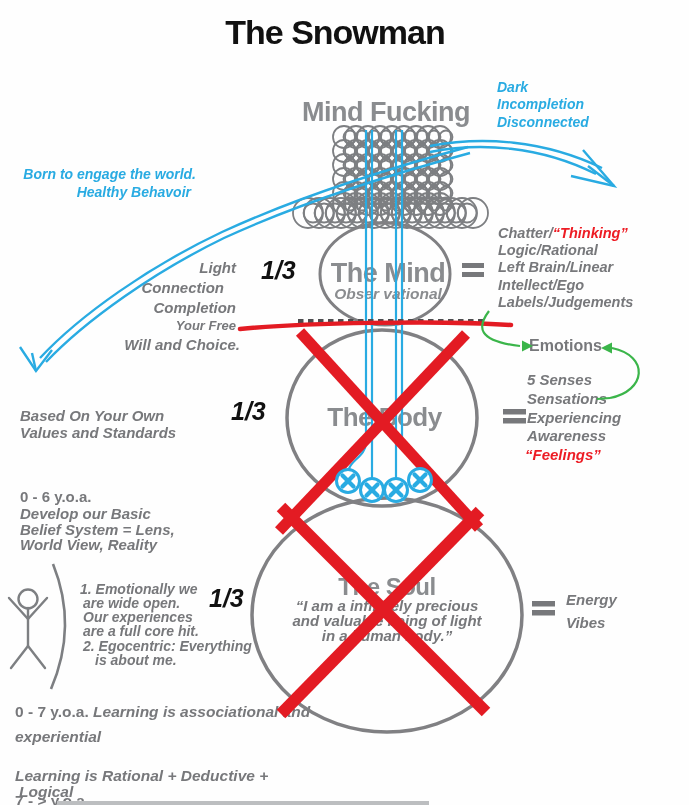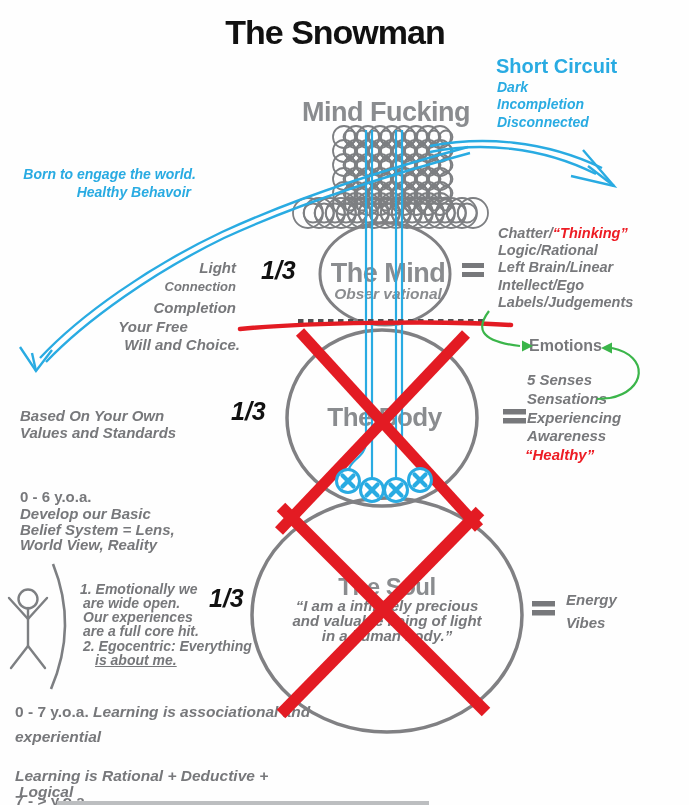--- a/index.html
+++ b/index.html
@@ -17,32 +17,31 @@
 </style>
 </head>
 <body>
 
 <div class="page">
 
   <div class="t black center" style="left:160px;top:13px;width:350px;font-size:34px;font-weight:800;letter-spacing:-1px;">The Snowman</div>
 
   <div class="t grayhead center" style="left:302px;top:97px;width:168px;font-size:27px;letter-spacing:-0.5px;">Mind Fucking</div>
 
-  <div class="t cyan" style="left:496px;top:55px;font-size:20px;">Short Circuit</div>
   <div class="t cyan italic" style="left:497px;top:79px;font-size:14px;">Dark</div>
   <div class="t cyan italic" style="left:497px;top:96px;font-size:14px;">Incompletion</div>
   <div class="t cyan italic" style="left:497px;top:114px;font-size:14px;">Disconnected</div>
 
   <div class="t cyan italic rightal" style="left:0;top:166px;width:196px;font-size:14px;">Born to engage the world.</div>
   <div class="t cyan italic rightal" style="left:0;top:184px;width:191px;font-size:14px;">Healthy Behavoir</div>
 
   <div class="t italic rightal" style="left:36px;top:259px;width:200px;font-size:15px;">Light</div>
-  <div class="t italic rightal" style="left:36px;top:279px;width:200px;font-size:13px;">Connection</div>
+  <div class="t italic rightal" style="left:24px;top:279px;width:200px;font-size:15px;">Connection</div>
   <div class="t italic rightal" style="left:36px;top:299px;width:200px;font-size:15px;">Completion</div>
-  <div class="t italic rightal" style="left:53px;top:318px;width:200px;font-size:15px;text-align:center;">Your Free</div>
+  <div class="t italic rightal" style="left:36px;top:318px;width:200px;font-size:13px;">Your Free</div>
   <div class="t italic rightal" style="left:36px;top:336px;width:204px;font-size:15px;">Will and Choice.</div>
 
   <div class="t black italic" style="left:261px;top:256px;font-size:25px;font-weight:800;">1/3</div>
   <div class="t black italic" style="left:231px;top:397px;font-size:25px;font-weight:800;">1/3</div>
   <div class="t black italic" style="left:209px;top:584px;font-size:25px;font-weight:800;">1/3</div>
 
   <div class="t grayhead center" style="left:318px;top:258px;width:140px;font-size:27px;letter-spacing:-0.5px;">The Mind</div>
   <div class="t grayhead italic center" style="left:318px;top:285px;width:140px;font-size:15.5px;">Obser vational</div>
 
   <div class="t italic" style="left:498px;top:225px;font-size:14.5px;">
@@ -52,38 +51,38 @@
   <div class="t italic" style="left:498px;top:259px;font-size:14.5px;">Left Brain/Linear</div>
   <div class="t italic" style="left:498px;top:277px;font-size:14.5px;">Intellect/Ego</div>
   <div class="t italic" style="left:498px;top:294px;font-size:14.5px;">Labels/Judgements</div>
 
   <div class="t" style="left:529px;top:337px;font-size:16px;">Emotions</div>
 
   <div class="t italic" style="left:527px;top:371px;font-size:15px;">5 Senses</div>
   <div class="t italic" style="left:527px;top:390px;font-size:15px;">Sensations</div>
   <div class="t italic" style="left:527px;top:409px;font-size:15px;">Experiencing</div>
   <div class="t italic" style="left:527px;top:427px;font-size:15px;">Awareness</div>
-  <div class="t italic red" style="left:525px;top:446px;font-size:15px;">“Healthy”</div>
+  <div class="t italic red" style="left:525px;top:446px;font-size:15px;">“Feelings”</div>
 
   <div class="t grayhead center" style="left:312px;top:402px;width:145px;font-size:26px;letter-spacing:-0.5px;">The Body</div>
 
   <div class="t italic" style="left:20px;top:407px;font-size:15px;">Based On Your Own</div>
   <div class="t italic" style="left:20px;top:424px;font-size:15px;">Values and Standards</div>
 
   <div class="t" style="left:20px;top:488px;font-size:15px;">0 - 6 y.o.a.</div>
   <div class="t italic" style="left:20px;top:505px;font-size:15px;">Develop our Basic</div>
   <div class="t italic" style="left:20px;top:521px;font-size:15px;">Belief System = Lens,</div>
   <div class="t italic" style="left:20px;top:536px;font-size:15px;">World View, Reality</div>
 
   <div class="t italic" style="left:80px;top:581px;font-size:14px;">1. Emotionally we</div>
   <div class="t italic" style="left:83px;top:595px;font-size:14px;">are wide open.</div>
   <div class="t italic" style="left:83px;top:609px;font-size:14px;">Our experiences</div>
   <div class="t italic" style="left:83px;top:623px;font-size:14px;">are a full core hit.</div>
   <div class="t italic" style="left:83px;top:638px;font-size:14px;">2. Egocentric: Everything</div>
-  <div class="t italic" style="left:95px;top:652px;font-size:14px;text-decoration:underline;">is about me.</div>
+  <div class="t italic" style="left:95px;top:652px;font-size:14px;">is about me.</div>
 
   <div class="t grayhead center" style="left:317px;top:573px;width:140px;font-size:24px;letter-spacing:-0.5px;">The Soul</div>
   <div class="t italic center" style="left:272px;top:597px;width:230px;font-size:15px;">“I am a infinitely precious</div>
   <div class="t italic center" style="left:272px;top:612px;width:230px;font-size:15px;">and valuable being of light</div>
   <div class="t italic center" style="left:272px;top:627px;width:230px;font-size:15px;">in a human body.”</div>
 
   <div class="t italic" style="left:566px;top:591px;font-size:15px;">Energy</div>
   <div class="t italic" style="left:566px;top:614px;font-size:15px;">Vibes</div>
 
   <div class="t" style="left:15px;top:703px;font-size:15.5px;">

